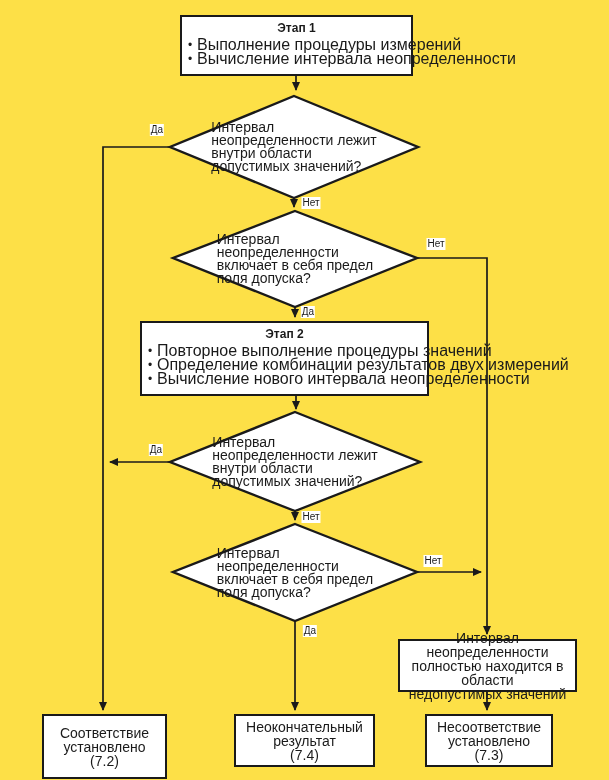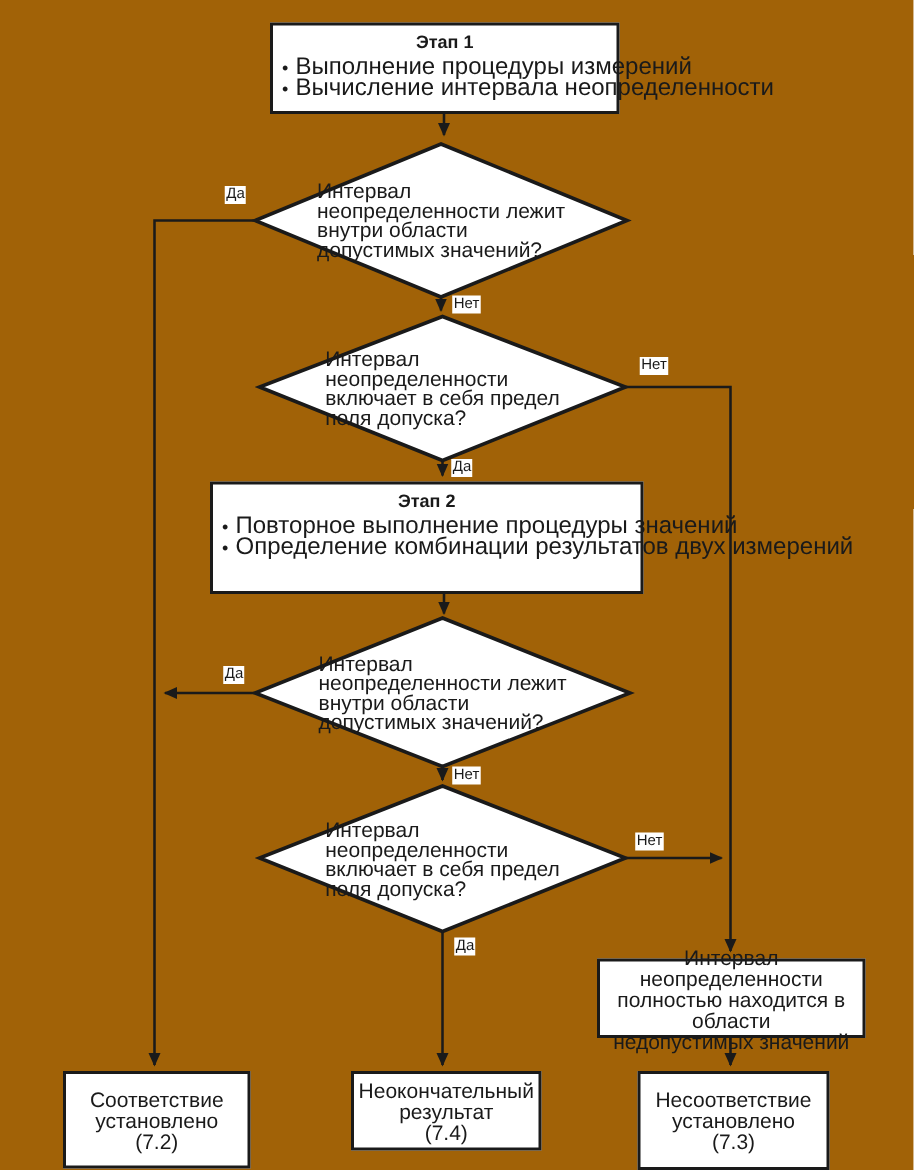--- a/index.html
+++ b/index.html
@@ -2,21 +2,21 @@
 <html><head>
 <meta charset="utf-8">
 <style>
   * { margin: 0; padding: 0; box-sizing: border-box; }
   html, body { background: #ffffff; }
   body { font-family: "Liberation Sans", sans-serif; color: #1a1a1a; }
   .canvas {
     position: relative;
     width: 609px;
     height: 780px;
-    background: #a16207;
+    background: #fde047;
     overflow: hidden;
   }
   svg.wires { position: absolute; left: 0; top: 0; }
   .box {
     position: absolute;
     border: 2px solid #1a1a1a;
     background: #ffffff;
   }
   .stage-box { padding-top: 4px; }
   .stage-title {
@@ -110,20 +110,21 @@
 
   <div class="diamond-text" style="left:295px; top:259px;">Интервал
 неопределенности
 включает в себя предел
 поля допуска?</div>
 
   <div class="box stage-box" style="left:140px; top:321px; width:289px; height:75px;">
     <div class="stage-title">Этап 2</div>
     <div class="bullet-item">Повторное выполнение процедуры значений</div>
     <div class="bullet-item">Определение комбинации результатов двух измерений</div>
+    <div class="bullet-item">Вычисление нового интервала неопределенности</div>
   </div>
 
   <div class="diamond-text" style="left:295px; top:462px;">Интервал
 неопределенности лежит
 внутри области
 допустимых значений?</div>
 
   <div class="diamond-text" style="left:295px; top:573px;">Интервал
 неопределенности
 включает в себя предел
@@ -133,26 +134,26 @@
     <div>Интервал неопределенности
 полностью находится в области
 недопустимых значений</div>
   </div>
 
   <div class="box center-box" style="left:42px; top:714px; width:125px; height:65px;">
     <div>Соответствие
 установлено
 (7.2)</div>
   </div>
-  <div class="box center-box" style="left:234px; top:714px; width:127px; height:53px;justify-content:center;">
+  <div class="box center-box" style="left:234px; top:714px; width:141px; height:53px;justify-content:center;">
     <div>Неокончательный
 результат
 (7.4)</div>
   </div>
-  <div class="box center-box" style="left:425px; top:714px; width:128px; height:66px;justify-content:center;">
+  <div class="box center-box" style="left:425px; top:714px; width:128px; height:53px;justify-content:center;">
     <div>Несоответствие
 установлено
 (7.3)</div>
   </div>
 
   <div class="edge-label" style="left:157px; top:130px;">Да</div>
   <div class="edge-label" style="left:311px; top:203px;">Нет</div>
   <div class="edge-label" style="left:436px; top:244px;">Нет</div>
   <div class="edge-label" style="left:308px; top:312px;">Да</div>
   <div class="edge-label" style="left:156px; top:450px;">Да</div>

